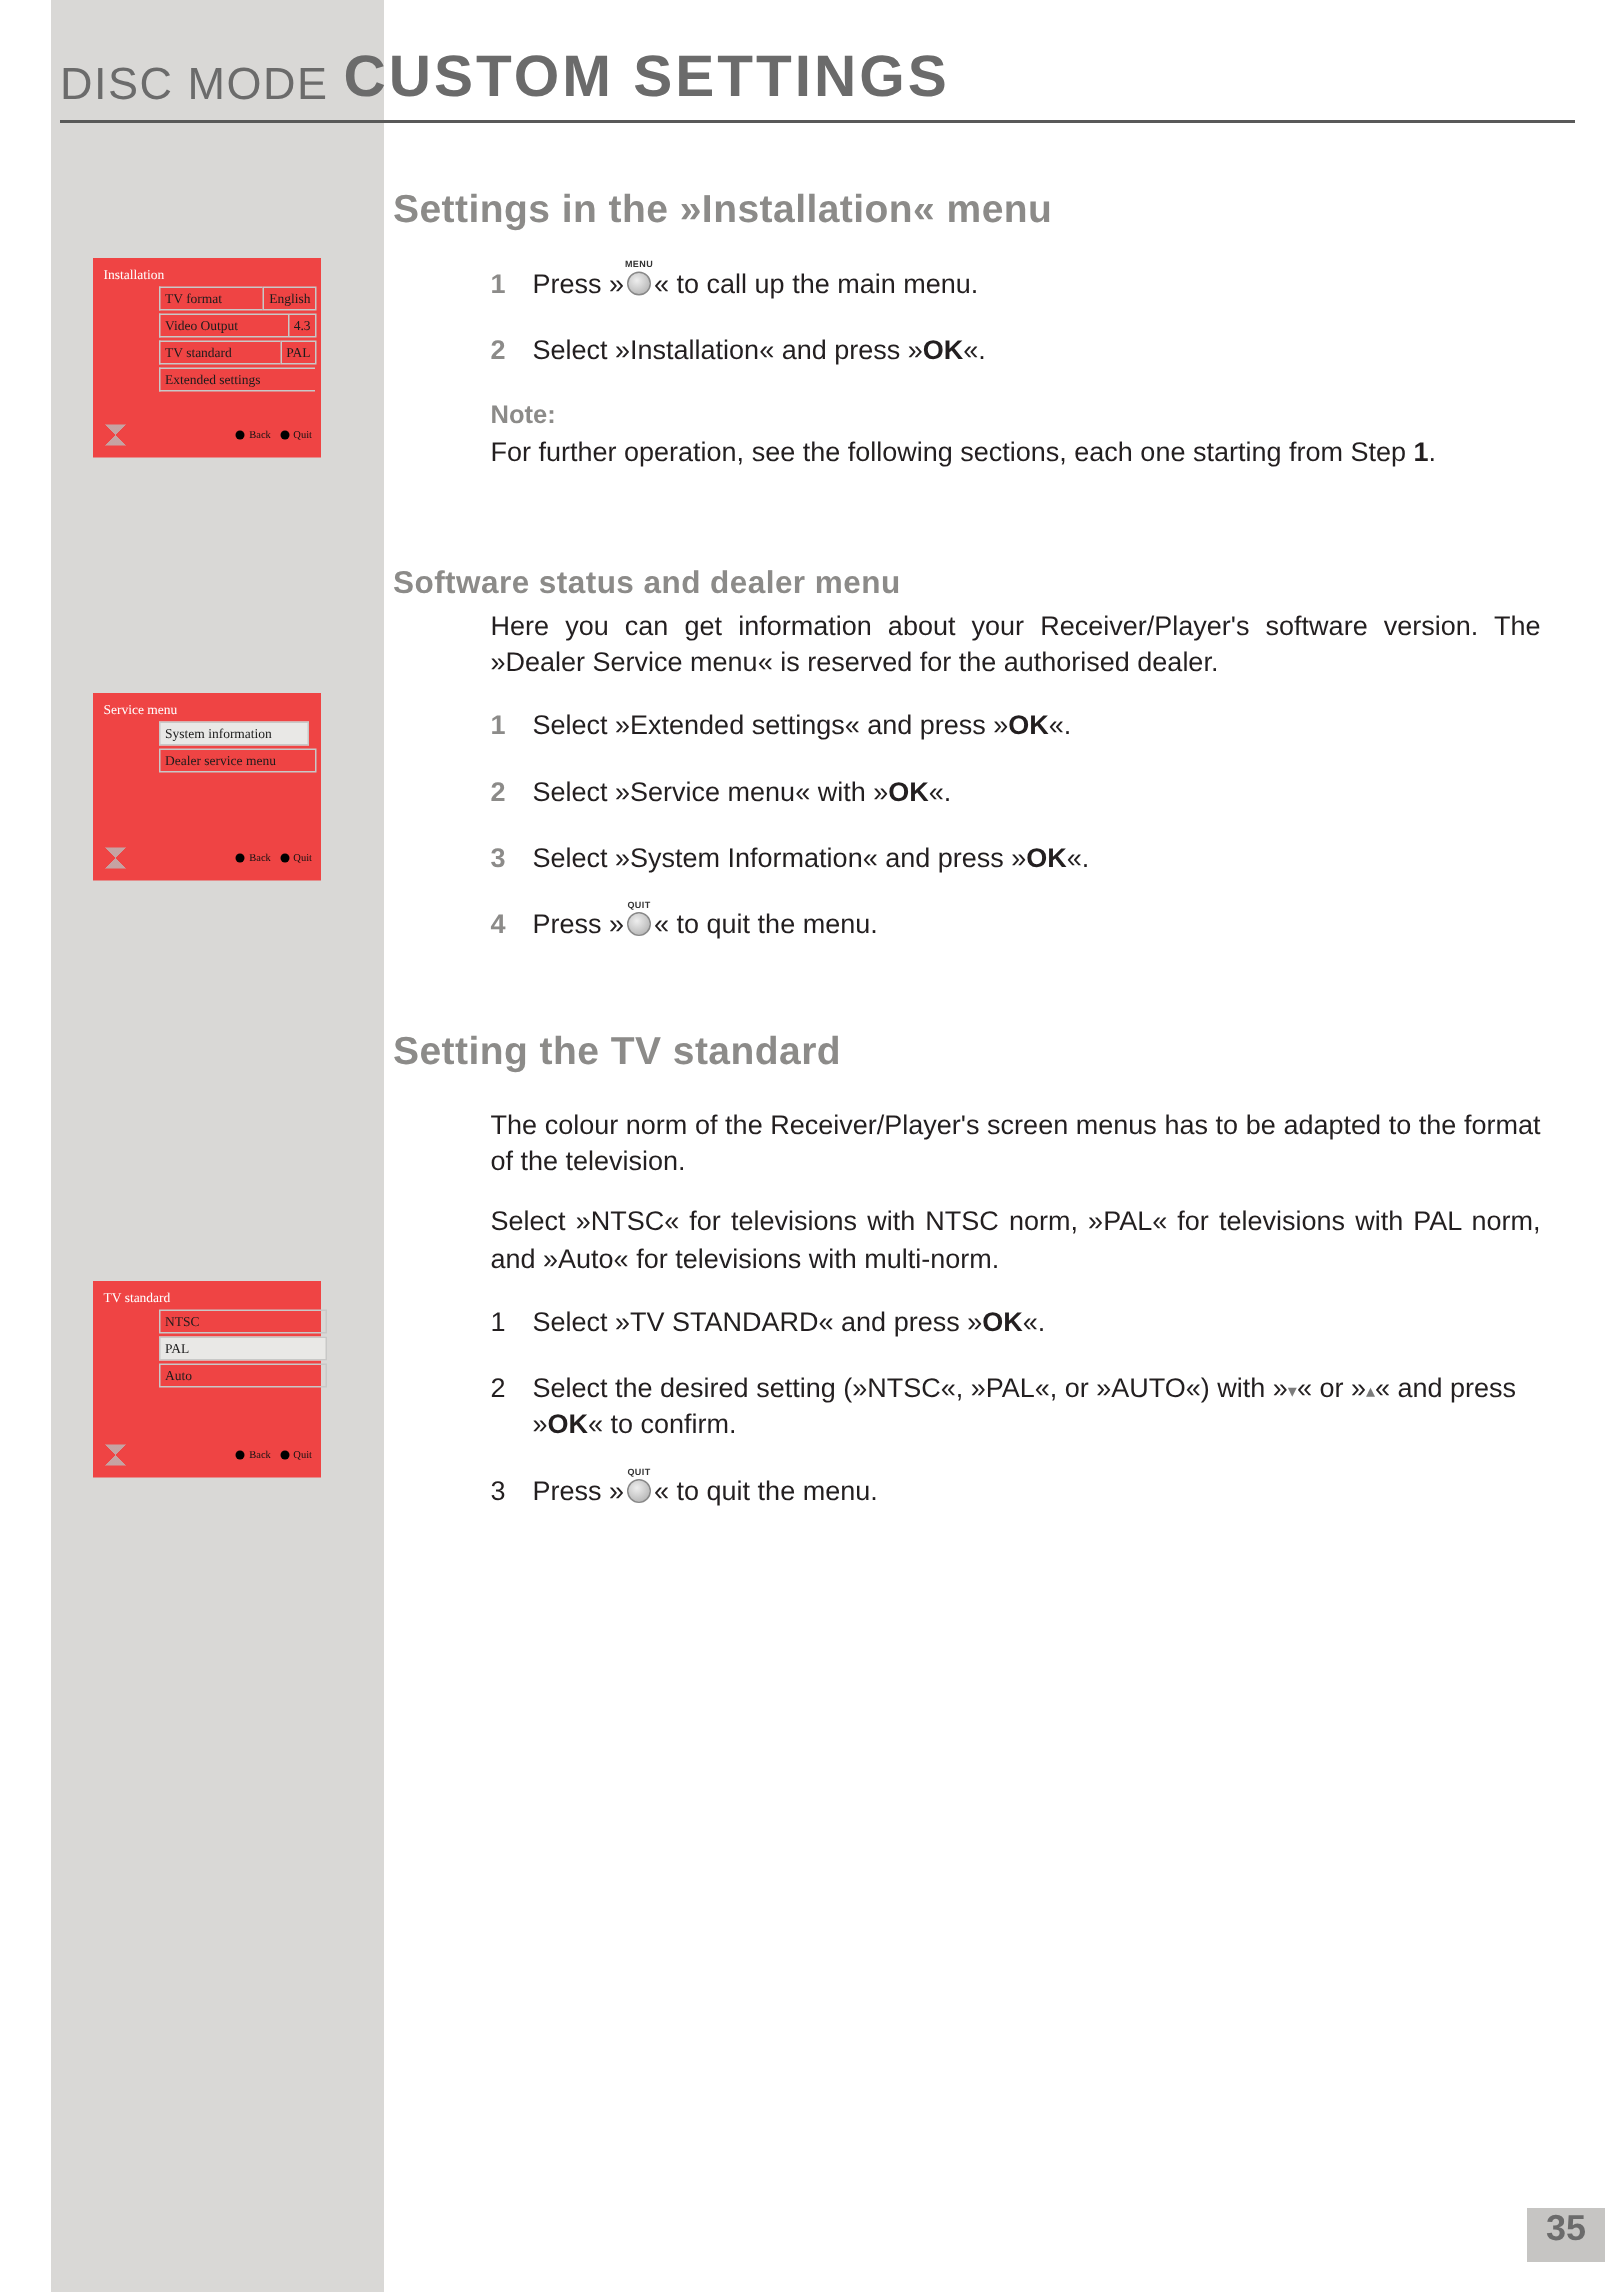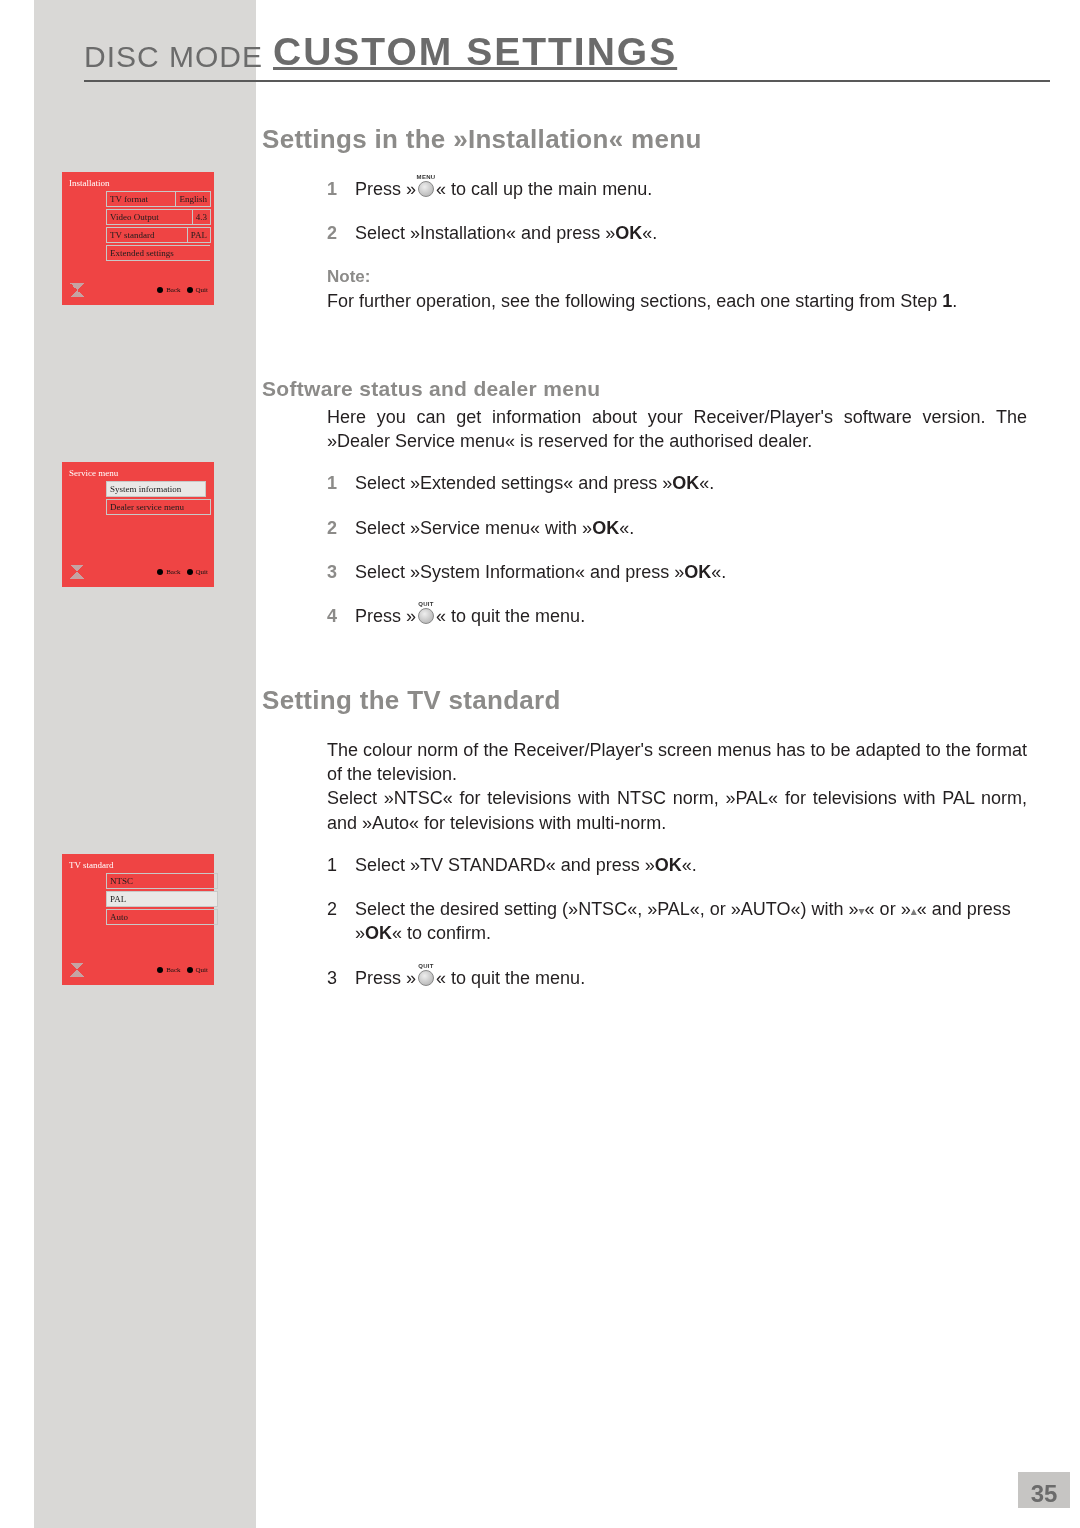--- a/index.html
+++ b/index.html
@@ -15,35 +15,33 @@
   
   .header {
     position: absolute;
     top: 30px;
     left: 40px;
     right: 30px;
     display: flex;
     align-items: flex-end;
     border-bottom: 2px solid #595959;
     padding-bottom: 6px;
-    margin-left: 44px;
   }
   .header-light {
     font-size: 30px;
     letter-spacing: 1px;
     color: #6b6b6b;
     font-weight: 400;
     margin-right: 10px;
   }
   .header-bold {
     font-size: 39px;
     letter-spacing: 2px;
     color: #6b6b6b;
     font-weight: 850;
-    text-decoration: underline;
   }
   .header-line-fill {
     flex: 1;
     margin-left: 10px;
   }
 
   
   .sidebar-bg {
     position: absolute;
     left: 34px;
@@ -207,21 +205,21 @@
 
   
   .page-num-box {
     position: absolute;
     bottom: 20px;
     right: 10px;
     width: 52px;
     height: 36px;
     background: #c6c5c3;
     display: flex;
-    align-items: flex-end;
+    align-items: flex-start;
     justify-content: center;
   }
   .page-num {
     font-weight: 850;
     font-size: 24px;
     color: #6b6b6b;
   }
 </style>
 </head>
 <body>
@@ -355,21 +353,21 @@
     <div class="step">
       <div class="step-num">4</div>
       <div class="step-body">
         <span>Press »</span><span class="btn-icon"><span class="cap">QUIT</span></span><span>« to quit the menu.</span>
       </div>
     </div>
   </div>
 
   <div class="spacer"></div>
   <h2 class="section">Setting the TV standard</h2>
-  <p class="body-text justify" style="margin-bottom:0;">The colour norm of the Receiver/Player's screen menus has to be adapted to the format of the television.</p>
+  <p class="body-text justify" style="margin-bottom:16px;">The colour norm of the Receiver/Player's screen menus has to be adapted to the format of the television.</p>
   <p class="body-text justify">Select »NTSC« for televisions with NTSC norm, »PAL« for televisions with PAL norm, and »Auto« for televisions with multi-norm.</p>
 
   <div class="steps">
     <div class="step">
       <div class="step-num plain">1</div>
       <div class="step-body"><span>Select »TV STANDARD« and press »</span><span class="ok-bold">OK</span><span>«.</span></div>
     </div>
     <div class="step">
       <div class="step-num plain">2</div>
       <div class="step-body">

